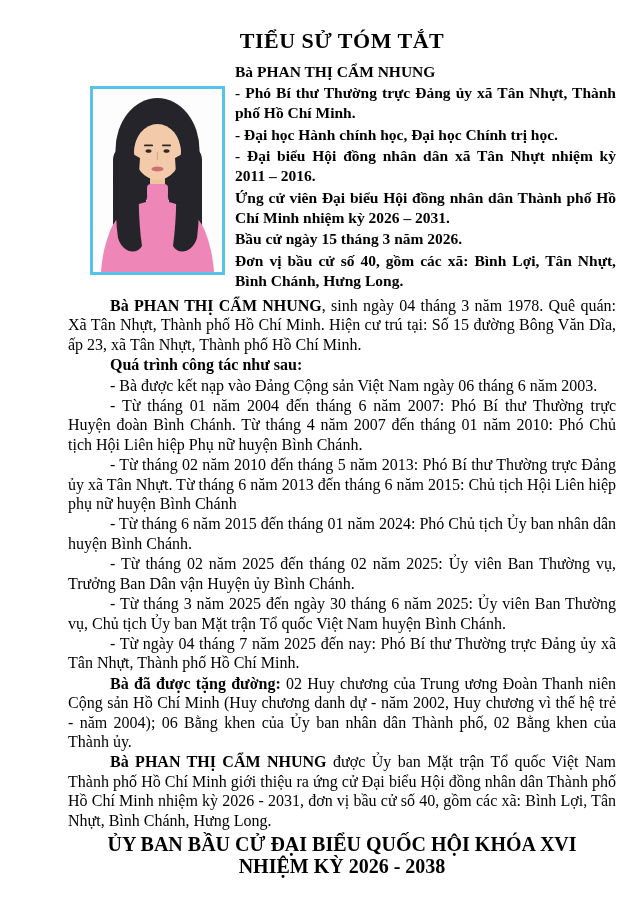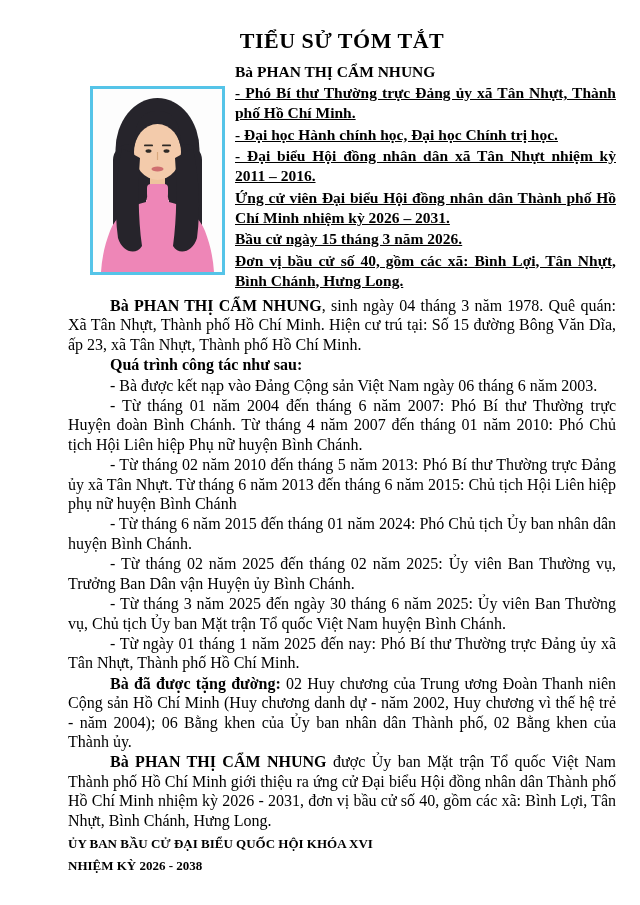--- a/index.html
+++ b/index.html
@@ -41,37 +41,36 @@
     width: 381px;
     margin-left: 10px;
     font-weight: bold;
     font-size: 15.5px;
     line-height: 20px;
   }
   .header-name { margin-bottom: 1px; }
   .header-item {
     text-align: justify;
     margin-bottom: 1.5px;
-    text-decoration: underline;
   }
   .bio {
     margin-top: 4px;
   }
   .bio p {
     margin: 0 0 1px 0;
     text-align: justify;
     text-indent: 42px;
     line-height: 19.4px;
   }
   .bio p b { font-weight: bold; }
   .doc-footer {
     margin-top: 3px;
-    text-align: left;
+    text-align: center;
     font-weight: bold;
-    font-size: 13px;
+    font-size: 20px;
     line-height: 22px;
   }
 </style>
 </head>
 <body>
 
 <div class="page">
 
   <div class="doc-title">TIỂU SỬ TÓM TẮT</div>
 
@@ -114,21 +113,21 @@
 
   <div class="bio">
     <p><b>Bà PHAN THỊ CẨM NHUNG</b><span>, sinh ngày 04 tháng 3 năm 1978. Quê quán: Xã Tân Nhựt, Thành phố Hồ Chí Minh. Hiện cư trú tại: Số 15 đường Bông Văn Dĩa, ấp 23, xã Tân Nhựt, Thành phố Hồ Chí Minh.</span></p>
     <p><b>Quá trình công tác như sau:</b><span></span></p>
     <p><b></b><span>- Bà được kết nạp vào Đảng Cộng sản Việt Nam ngày 06 tháng 6 năm 2003.</span></p>
     <p><b></b><span>- Từ tháng 01 năm 2004 đến tháng 6 năm 2007: Phó Bí thư Thường trực Huyện đoàn Bình Chánh. Từ tháng 4 năm 2007 đến tháng 01 năm 2010: Phó Chủ tịch Hội Liên hiệp Phụ nữ huyện Bình Chánh.</span></p>
     <p><b></b><span>- Từ tháng 02 năm 2010 đến tháng 5 năm 2013: Phó Bí thư Thường trực Đảng ủy xã Tân Nhựt. Từ tháng 6 năm 2013 đến tháng 6 năm 2015: Chủ tịch Hội Liên hiệp phụ nữ huyện Bình Chánh</span></p>
     <p><b></b><span>- Từ tháng 6 năm 2015 đến tháng 01 năm 2024: Phó Chủ tịch Ủy ban nhân dân huyện Bình Chánh.</span></p>
     <p><b></b><span>- Từ tháng 02 năm 2025 đến tháng 02 năm 2025: Ủy viên Ban Thường vụ, Trưởng Ban Dân vận Huyện ủy Bình Chánh.</span></p>
     <p><b></b><span>- Từ tháng 3 năm 2025 đến ngày 30 tháng 6 năm 2025: Ủy viên Ban Thường vụ, Chủ tịch Ủy ban Mặt trận Tổ quốc Việt Nam huyện Bình Chánh.</span></p>
-    <p><b></b><span>- Từ ngày 01 tháng 1 năm 2025 đến nay: Phó Bí thư Thường trực Đảng ủy xã Tân Nhựt, Thành phố Hồ Chí Minh.</span></p>
+    <p><b></b><span>- Từ ngày 04 tháng 7 năm 2025 đến nay: Phó Bí thư Thường trực Đảng ủy xã Tân Nhựt, Thành phố Hồ Chí Minh.</span></p>
     <p><b>Bà đã được tặng đường:</b><span> 02 Huy chương của Trung ương Đoàn Thanh niên Cộng sản Hồ Chí Minh (Huy chương danh dự - năm 2002, Huy chương vì thế hệ trẻ - năm 2004); 06 Bằng khen của Ủy ban nhân dân Thành phố, 02 Bằng khen của Thành ủy.</span></p>
     <p><b>Bà PHAN THỊ CẨM NHUNG</b><span> được Ủy ban Mặt trận Tổ quốc Việt Nam Thành phố Hồ Chí Minh giới thiệu ra ứng cử Đại biểu Hội đồng nhân dân Thành phố Hồ Chí Minh nhiệm kỳ 2026 - 2031, đơn vị bầu cử số 40, gồm các xã: Bình Lợi, Tân Nhựt, Bình Chánh, Hưng Long.</span></p>
   </div>
 
   <div class="doc-footer">
     <div>ỦY BAN BẦU CỬ ĐẠI BIỂU QUỐC HỘI KHÓA XVI</div>
     <div>NHIỆM KỲ 2026 - 2038</div>
   </div>
 
 </div>

